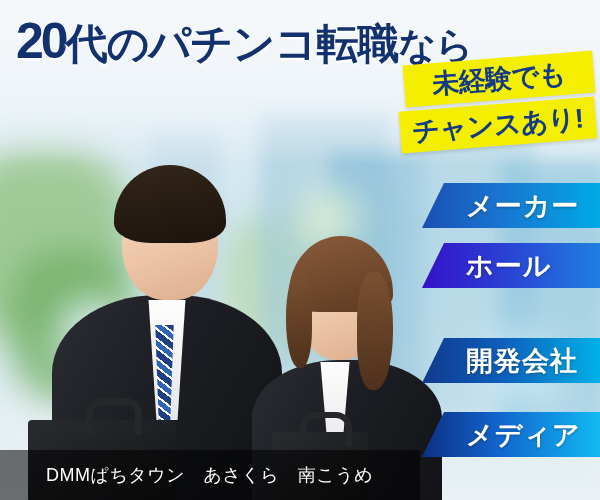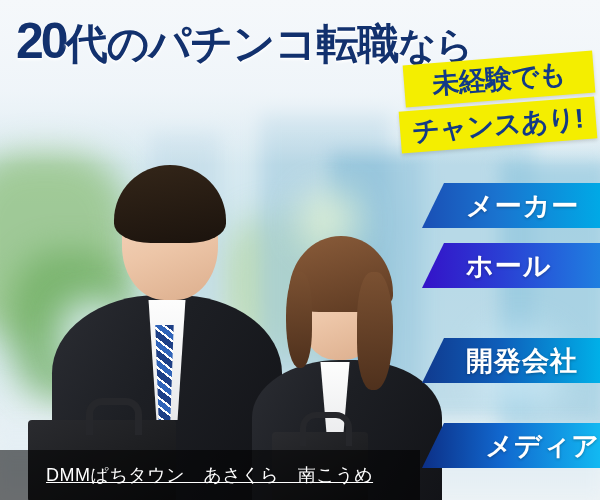--- a/index.html
+++ b/index.html
@@ -92,21 +92,21 @@
     text-shadow:0 1px 3px rgba(0,0,0,.3);
   }
 
   
   #caption{
     position:absolute;left:0;bottom:0;width:420px;height:50px;
     background:rgba(0,0,0,.55);
     display:flex;align-items:center;
   }
   #caption span{
-    color:#fff;font-size:18px;margin-left:46px;letter-spacing:.5px;white-space:nowrap;text-decoration:underline;
+    color:#fff;font-size:18px;margin-left:46px;letter-spacing:.5px;white-space:nowrap;
   }
 </style>
 </head>
 <body>
 
 <div id="banner">
 
   <div class="bg-wrap">
     <div class="bg-sky"></div>
 
@@ -180,21 +180,21 @@
 
   <div class="tag" style="top:183px;background:linear-gradient(90deg,#1a4fb5 0%,#1a73cf 42%,#00a9e6 100%);">
     <span>メーカー</span>
   </div>
   <div class="tag" style="top:243px;background:linear-gradient(90deg,#3412c8 0%,#2a3fd4 45%,#1f7fe0 100%);">
     <span>ホール</span>
   </div>
   <div class="tag" style="top:303px;background:linear-gradient(90deg,#103a8e 0%,#0e5fbb 45%,#00b0e8 100%);margin-top:35px;">
     <span>開発会社</span>
   </div>
-  <div class="tag" style="top:423px;background:linear-gradient(90deg,#0c2f86 0%,#1168cf 45%,#12b9f2 100%);justify-content:flex-end;">
+  <div class="tag" style="top:412px;background:linear-gradient(90deg,#0c2f86 0%,#1168cf 45%,#12b9f2 100%);">
     <span>メディア</span>
   </div>
 
   <div id="caption">
     <span>DMMぱちタウン　あさくら　南こうめ</span>
   </div>
 
 </div>
 
 </body></html>

